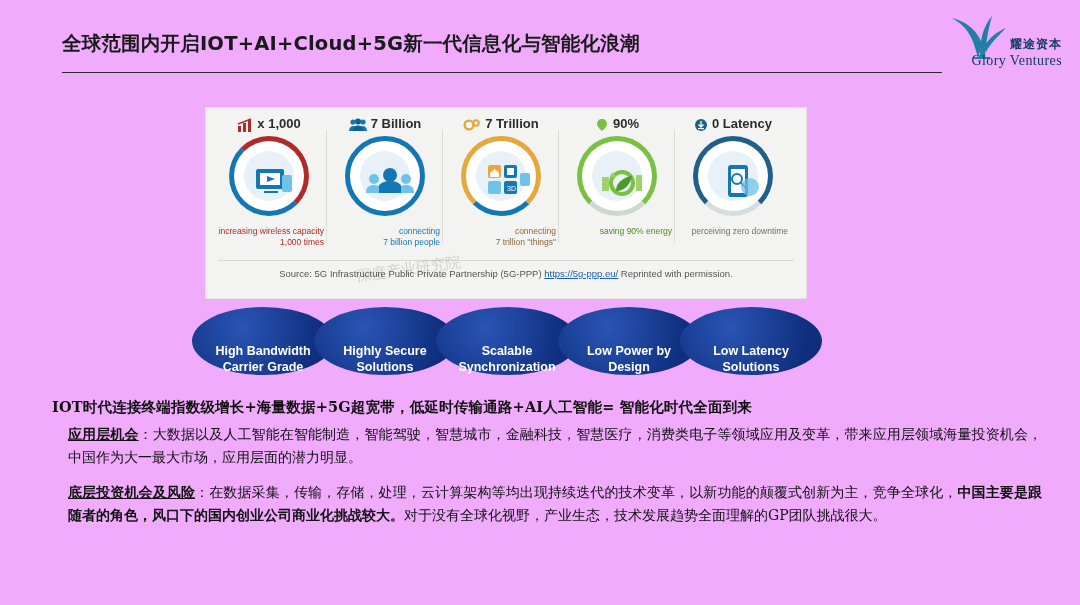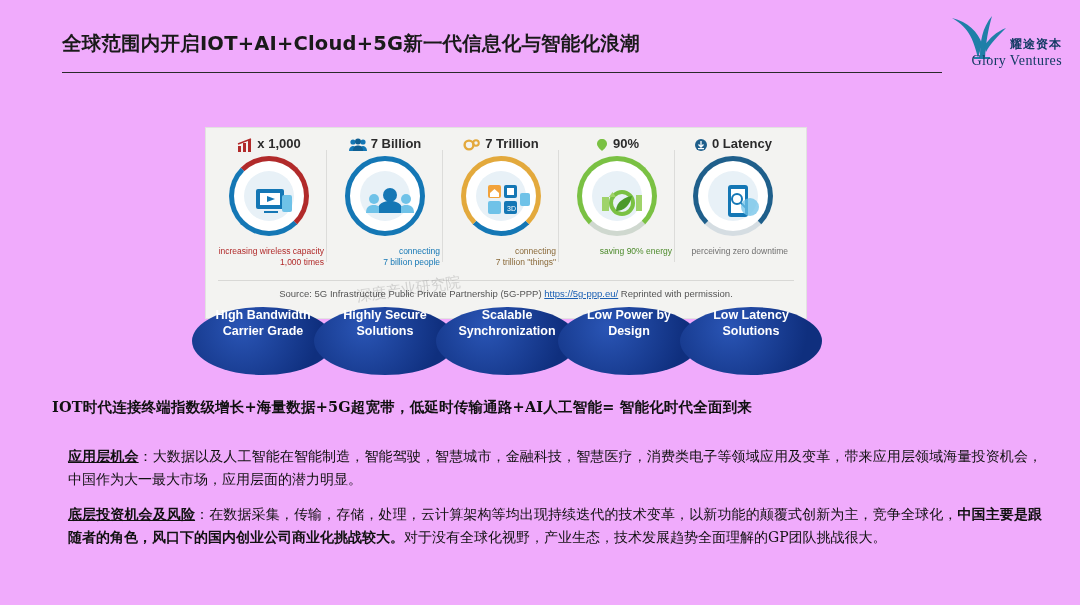--- a/index.html
+++ b/index.html
@@ -75,21 +75,20 @@
   }
   
   .info-panel {
     position: absolute;
     left: 205px;
     top: 107px;
     width: 600px;
     height: 190px;
     background: #f3f3f1;
     border: 1px solid #e2e2e0;
-    margin-top: 20px;
   }
   .info-col {
     position: absolute;
     top: 0;
     width: 114px;
     height: 190px;
   }
   .info-col .cap {
     position: absolute;
     top: 8px;
@@ -190,38 +189,38 @@
     height: 68px;
     border-radius: 50%;
     background: #123a8f;
     background: radial-gradient(circle at 35% 30%, #2a55b5 0%, #0f2f7e 75%);
     color: #ffffff;
     font-size: 12.5px;
     font-weight: bold;
     line-height: 16px;
     text-align: center;
     display: flex;
-    align-items: flex-start;
+    align-items: flex-end;
     justify-content: center;
   }
   .badge span { display: block; padding: 0 10px; }
   
   .body-wrap {
     position: absolute;
     left: 52px;
     top: 398px;
     width: 990px;
   }
   .line-main {
     font-family: "DejaVu Serif", "Liberation Serif", serif;
     font-size: 14.5px;
     font-weight: bold;
     color: #111111;
     letter-spacing: 0.2px;
-    margin-bottom: 28px;
+    margin-bottom: 6px;
   }
   .para {
     font-family: "DejaVu Serif", "Liberation Serif", serif;
     font-size: 14px;
     color: #111111;
     line-height: 23px;
     margin-bottom: 12px;
     text-align: justify;
     margin-left: 16px;
   }

